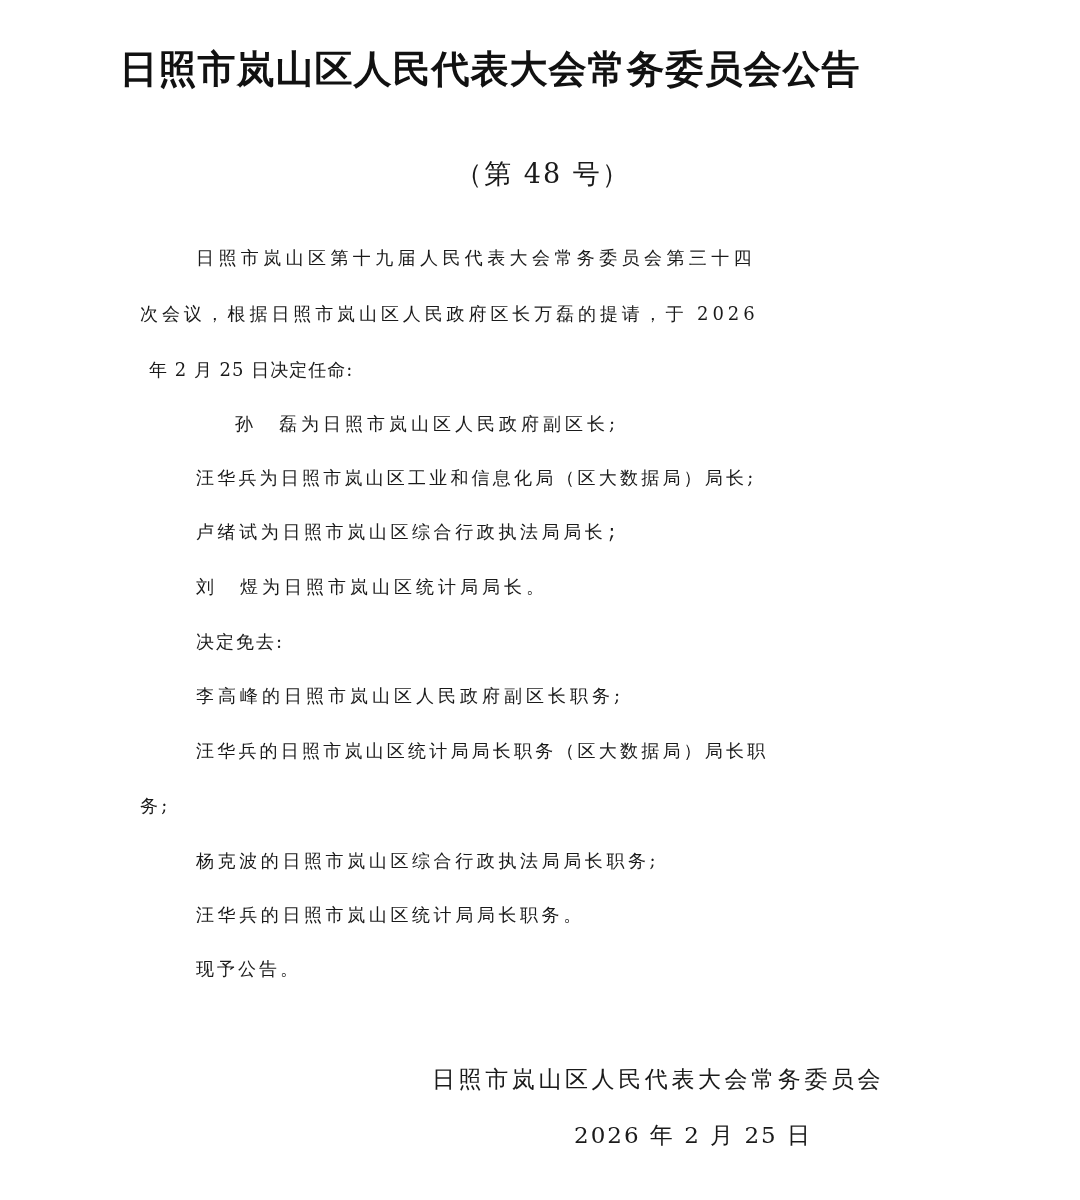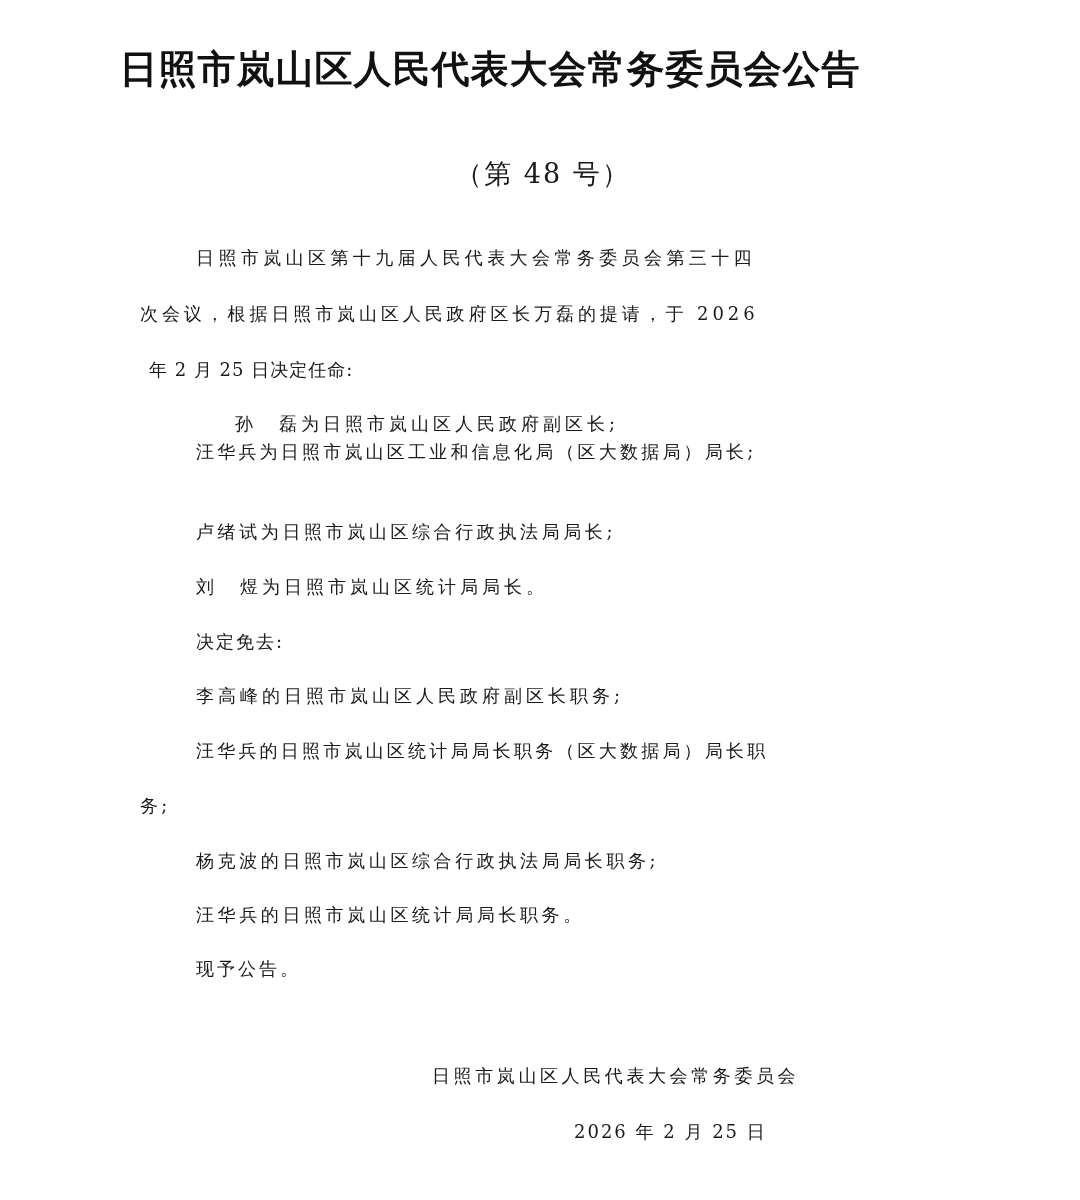--- a/index.html
+++ b/index.html
@@ -36,40 +36,40 @@
       letter-spacing: 2px;
     }
     .para {
       position: absolute;
       font-size: 18px;
       letter-spacing: 3.2px;
       white-space: nowrap;
     }
     .sign {
       position: absolute;
-      font-size: 18px;
+      font-size: 23px;
       letter-spacing: 4px;
       white-space: nowrap;
       text-align: right;
     }
   </style>
 </head>
 <body>
 
 <div>
   <div class="title">日照市岚山区人民代表大会常务委员会公告</div>
   <div class="number">（第 48 号）</div>
 
   <div class="para" style="top:246px; left:196px; letter-spacing:4.4px;">日照市岚山区第十九届人民代表大会常务委员会第三十四</div>
   <div class="para" style="top:302px; left:140px; letter-spacing:3.9px;">次会议，根据日照市岚山区人民政府区长万磊的提请，于 2026</div>
   <div class="para" style="top:358px; left:140px; letter-spacing:1px;margin-left:9px;">年 2 月 25 日决定任命:</div>
 
   <div class="para" style="top:412px; left:196px; letter-spacing:4px;margin-left:39px;">孙　磊为日照市岚山区人民政府副区长;</div>
-  <div class="para" style="top:440px; left:196px; letter-spacing:3.2px;">汪华兵为日照市岚山区工业和信息化局（区大数据局）局长;</div>
-  <div class="para" style="top:520px; left:196px; letter-spacing:3.6px;">卢绪试为日照市岚山区综合行政执法局局长;</div>
+  <div class="para" style="top:466px; left:196px; letter-spacing:3.2px;">汪华兵为日照市岚山区工业和信息化局（区大数据局）局长;</div>
+  <div class="para" style="top:520px; left:196px; letter-spacing:3.6px;font-family:Liberation Mono, monospace;">卢绪试为日照市岚山区综合行政执法局局长;</div>
   <div class="para" style="top:575px; left:196px; letter-spacing:4px;">刘　煜为日照市岚山区统计局局长。</div>
 
   <div class="para" style="top:630px; left:196px; letter-spacing:2px;">决定免去:</div>
 
   <div class="para" style="top:684px; left:196px; letter-spacing:4px;">李高峰的日照市岚山区人民政府副区长职务;</div>
   <div class="para" style="top:739px; left:196px; letter-spacing:3.2px;">汪华兵的日照市岚山区统计局局长职务（区大数据局）局长职</div>
   <div class="para" style="top:794px; left:140px;">务;</div>
   <div class="para" style="top:849px; left:196px; letter-spacing:3.6px;">杨克波的日照市岚山区综合行政执法局局长职务;</div>
   <div class="para" style="top:903px; left:196px; letter-spacing:3.6px;">汪华兵的日照市岚山区统计局局长职务。</div>
 

